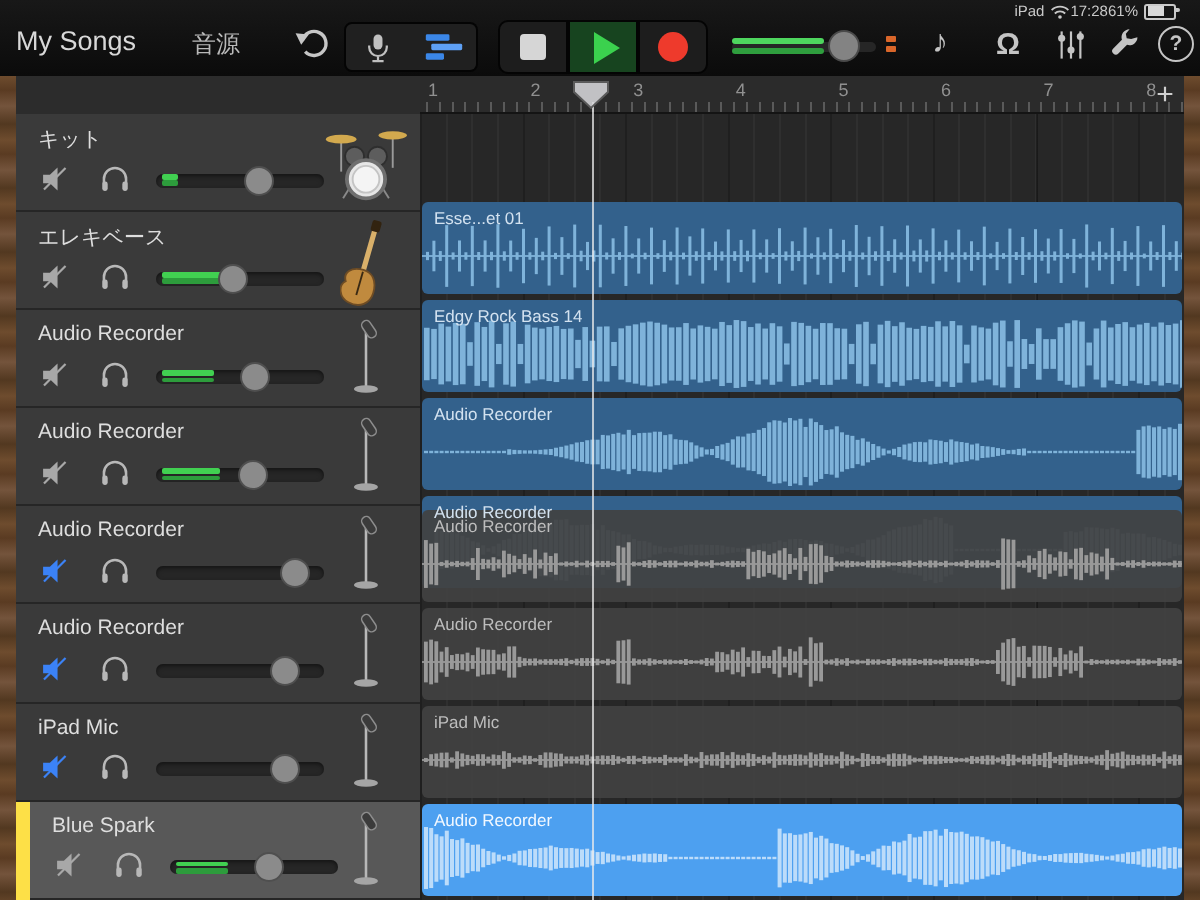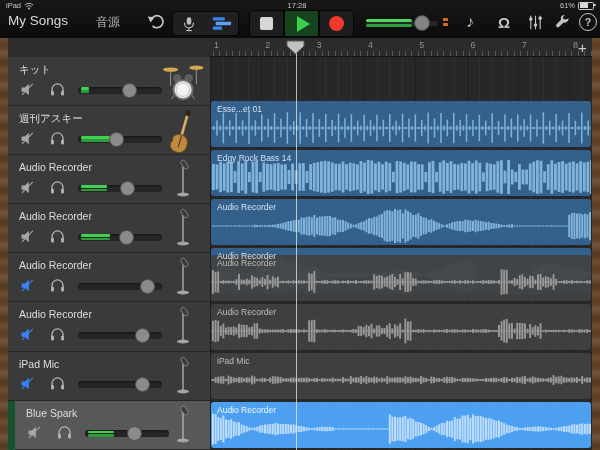--- a/index.html
+++ b/index.html
@@ -1,20 +1,20 @@
 <!DOCTYPE html>
 <html><head>
 <meta charset="utf-8">
 <style>
   html,body{margin:0;padding:0;background:#000;}
   .screen{position:relative;width:600px;height:450px;background:#151515;overflow:hidden;
           font-family:"Liberation Sans","DejaVu Sans",sans-serif;-webkit-font-smoothing:antialiased;}
   
   .statusbar{position:absolute;top:0;left:0;right:0;height:11px;z-index:20;
-             display:flex;justify-content:space-between;align-items:center;padding:0 6px;
+             display:flex;justify-content:flex-end;align-items:center;padding:0 12px;
              font-size:7.5px;color:#c9c9c9;}
   .sb-left{display:flex;align-items:center;gap:3px;}
   .sb-right{display:flex;align-items:center;gap:3px;}
   .batt{display:inline-block;width:14px;height:6px;border:1px solid #c9c9c9;border-radius:1.5px;position:relative;}
   .batt:after{content:"";position:absolute;right:-3px;top:1px;width:2px;height:2.5px;background:#c9c9c9;border-radius:0 1px 1px 0;}
   .batt .fill{position:absolute;left:0.5px;top:0.5px;bottom:0.5px;background:#d8d8d8;}
   
   .toolbar{position:absolute;top:0;left:0;right:0;height:38px;background:linear-gradient(#181818,#0b0b0b);z-index:10;}
   .tb-mysongs{position:absolute;left:8px;top:13px;font-size:13.5px;color:#d8d8d8;text-align:center;}
   .tb-instruments{position:absolute;left:96px;top:14px;font-size:12px;color:#b9b9b9;}
@@ -47,21 +47,21 @@
   .help-circle{width:16px;height:16px;border:1.4px solid #c4c4c4;border-radius:50%;font-size:10.5px;font-weight:bold;
                display:flex;align-items:center;justify-content:center;color:#c4c4c4;}
   
   .main{position:absolute;top:38px;left:0;right:0;bottom:0;background:#232323;}
   .wood{position:absolute;top:0;bottom:0;width:8px;z-index:8;
         background:repeating-linear-gradient(180deg,#6e4c2e 0px,#5a3b22 7px,#74543c 15px,#523820 24px,#6e4c2e 32px);}
   .wood.left{left:0;}
   .wood.right{right:0;}
   .corner{position:absolute;left:8px;top:0;width:202px;height:19px;background:#2c2c2c;border-bottom:1px solid #1a1a1a;z-index:3;}
   
-  .headers{position:absolute;left:8px;top:19px;width:202px;bottom:0;background:#14532d;z-index:3;}
+  .headers{position:absolute;left:8px;top:19px;width:202px;bottom:0;background:#fde047;z-index:3;}
   .hrow{position:relative;height:49.1px;background:#3a3a3a;border-bottom:1px solid #262626;box-sizing:border-box;}
   .hrow.selected{background:#585858;margin-left:7px;}
   .hname{position:absolute;left:11px;top:6px;font-size:10.5px;color:#dedede;}
   .hbtn{position:absolute;top:23px;width:18px;height:18px;display:flex;align-items:center;justify-content:center;}
   .hbtn.mute{left:10px;}
   .hbtn.phones{left:40px;}
   .hvol{position:absolute;left:70px;top:25px;width:84px;height:16px;}
   .hvol .vtrack{position:absolute;left:0;right:0;top:4.5px;height:7px;background:#262626;border-radius:4px;box-shadow:inset 0 1px 2px rgba(0,0,0,0.5);}
   .hvol .m1{position:absolute;left:3px;top:5px;height:2.6px;background:#41d051;border-radius:1px;}
   .hvol .m2{position:absolute;left:3px;top:8.4px;height:2.6px;background:#2d9c3c;border-radius:1px;}
@@ -228,21 +228,21 @@
               <circle cx="16" cy="18" r="5" fill="#5d5d5d" stroke="#2e2e2e"></circle>
               <circle cx="28" cy="18" r="5" fill="#5d5d5d" stroke="#2e2e2e"></circle>
               <line x1="10" y1="40" x2="15" y2="32" stroke="#8a8a8a"></line>
               <line x1="34" y1="40" x2="29" y2="32" stroke="#8a8a8a"></line>
               <circle cx="22" cy="30" r="10" fill="#e6e6e6" stroke="#6f6f6f" stroke-width="2"></circle>
               <circle cx="22" cy="30" r="7" fill="#f4f4f4" stroke="#c4c4c4"></circle>
             </svg>
           </span>
         </div>
         <div class="hrow">
-          <span class="hname">週刊アスキー</span>
+          <span class="hname">エレキベース</span>
           <span class="hbtn mute">
             <svg viewBox="0 0 20 20" width="17" height="17">
               <polygon points="3,7.5 7,7.5 11.5,3.2 11.5,16.8 7,12.5 3,12.5" fill="#a8a8a8"></polygon>
               <line x1="3.5" y1="16.2" x2="16.2" y2="3.5" stroke="#a8a8a8" stroke-width="1.3"></line>
             </svg>
           </span>
           <span class="hbtn phones">
             <svg viewBox="0 0 20 20" width="17" height="17">
               <path d="M3.5 13 v-3 a6.5 6.5 0 0 1 13 0 v3" fill="none" stroke="#b8b8b8" stroke-width="1.5"></path>
               <rect x="2.5" y="11.5" width="3.2" height="5.5" rx="1.4" fill="#b8b8b8"></rect>

